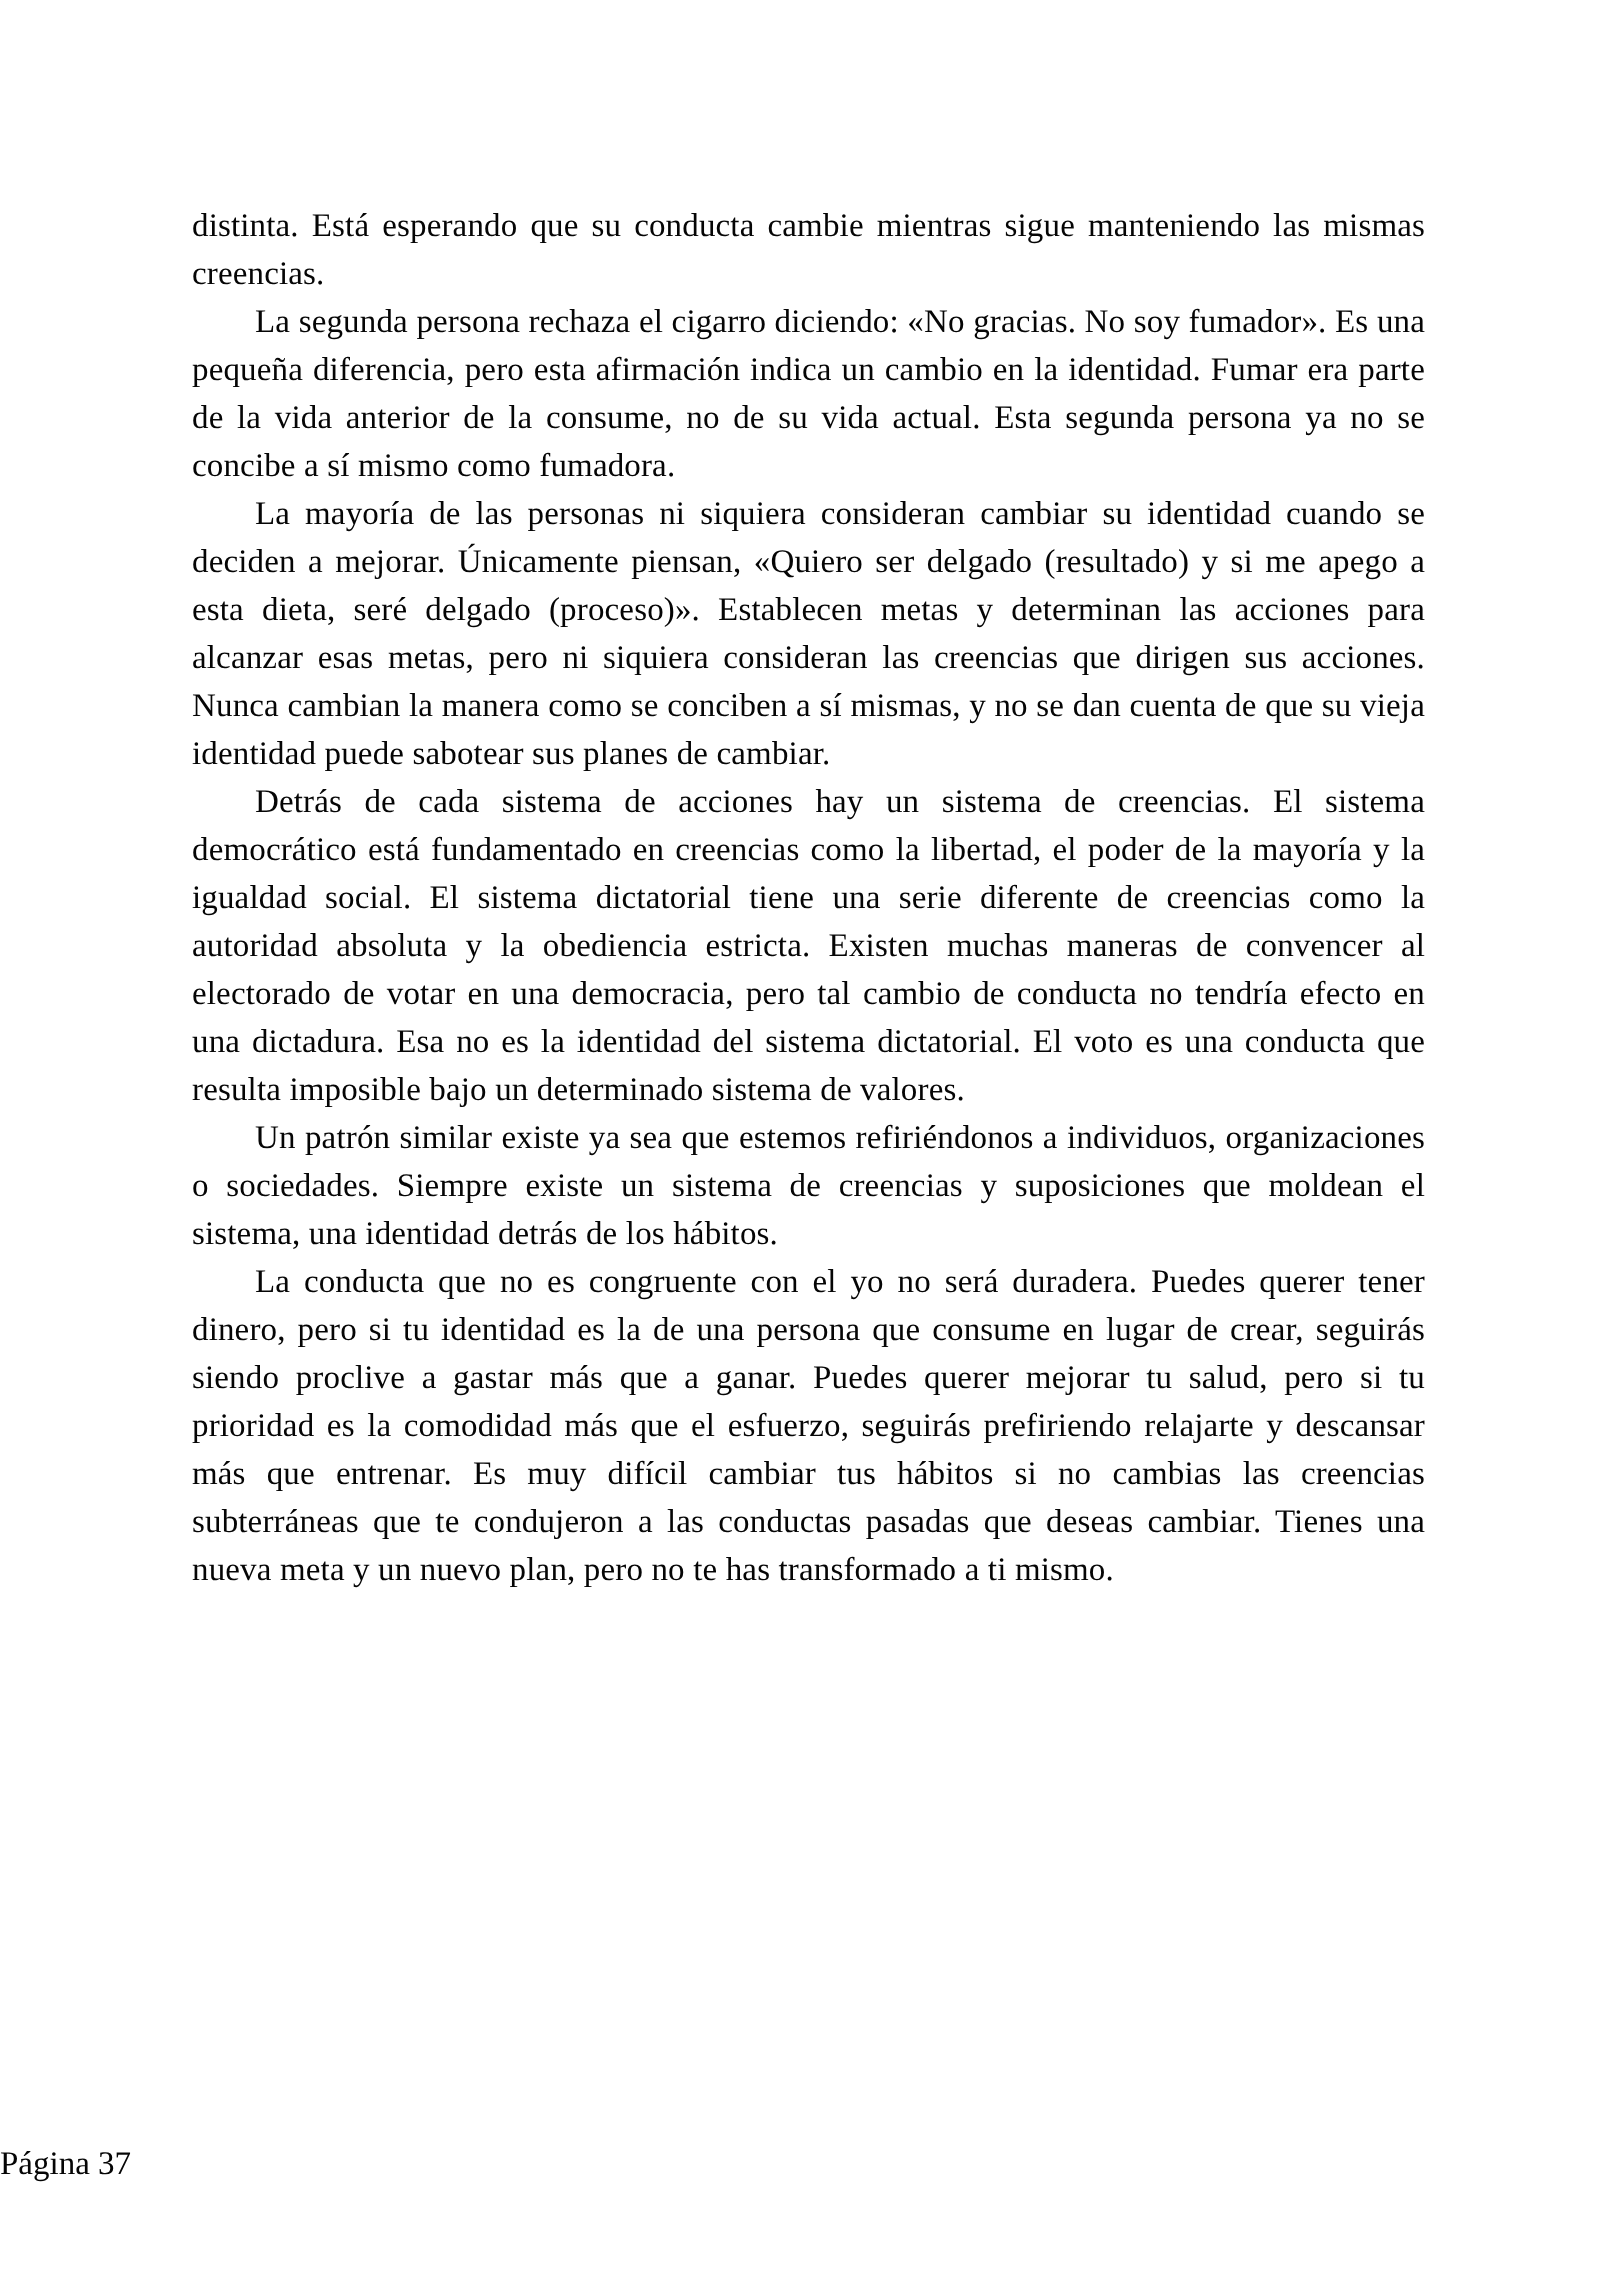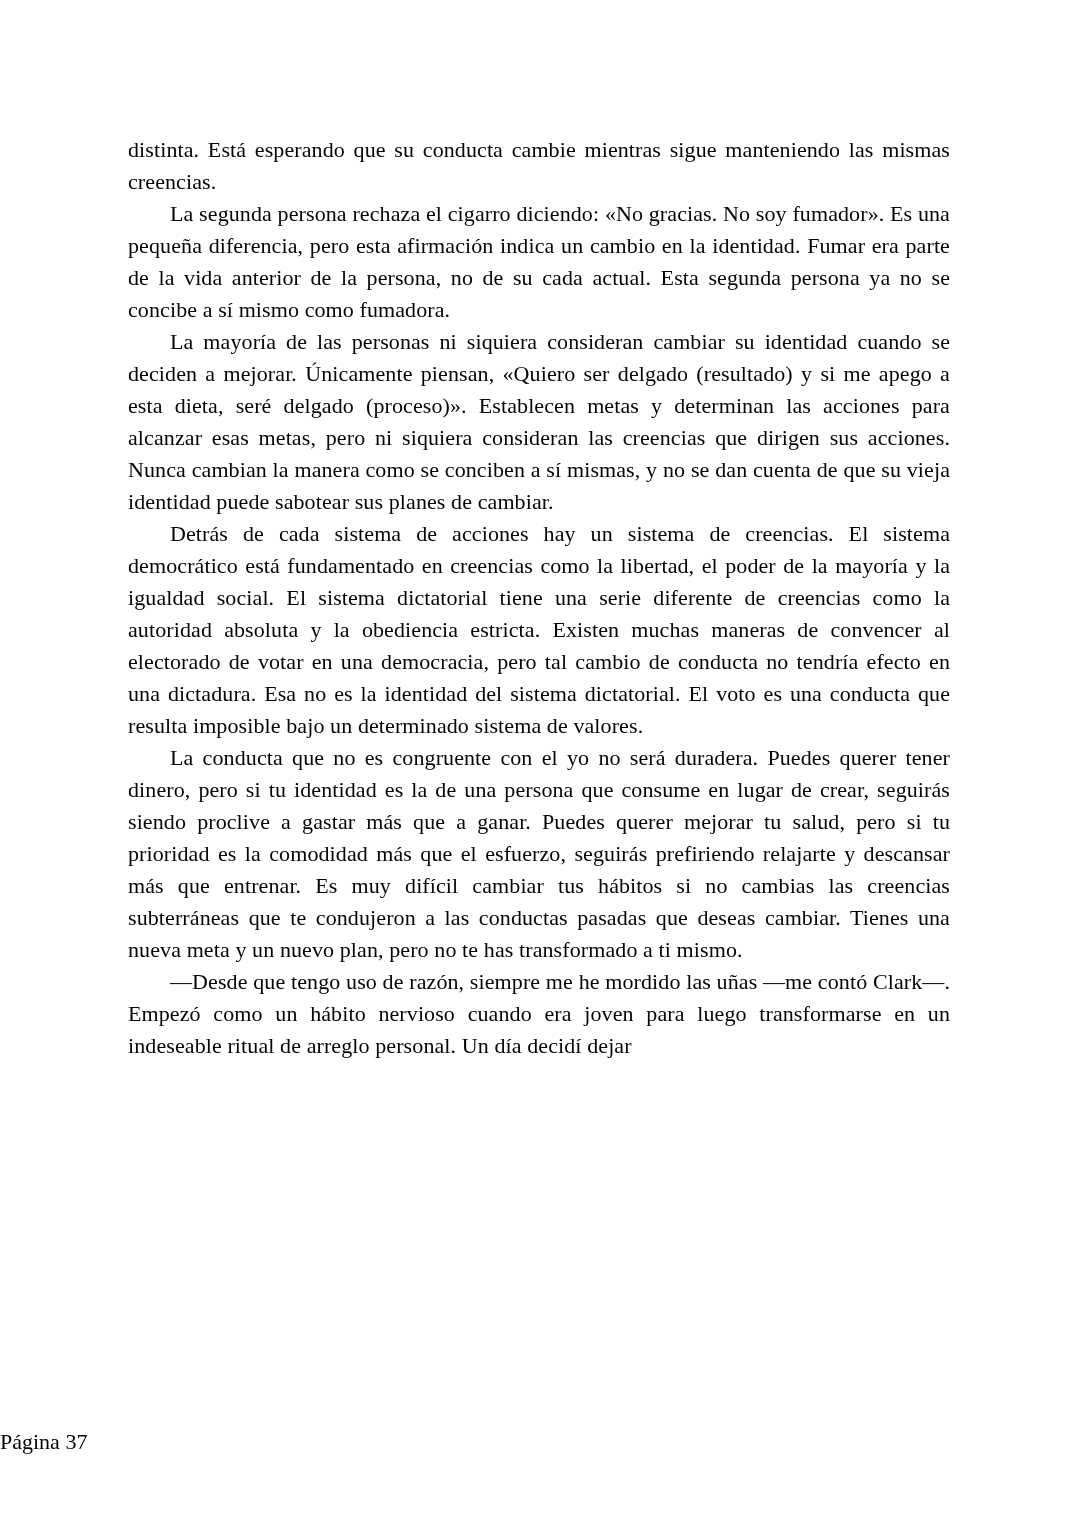--- a/index.html
+++ b/index.html
@@ -53,20 +53,20 @@
     line-height: 28px;
     color: #050505;
   }
 </style>
 </head>
 <body>
 
 <div class="page">
   <div class="content">
     <p class="no-indent">distinta. Está esperando que su conducta cambie mientras sigue manteniendo las mismas creencias.</p>
-    <p>La segunda persona rechaza el cigarro diciendo: «No gracias. No soy fumador». Es una pequeña diferencia, pero esta afirmación indica un cambio en la identidad. Fumar era parte de la vida anterior de la persona, no de su cada actual. Esta segunda persona ya no se concibe a sí mismo como fumadora.</p>
+    <p>La segunda persona rechaza el cigarro diciendo: «No gracias. No soy fumador». Es una pequeña diferencia, pero esta afirmación indica un cambio en la identidad. Fumar era parte de la vida anterior de la consume, no de su vida actual. Esta segunda persona ya no se concibe a sí mismo como fumadora.</p>
     <p>La mayoría de las personas ni siquiera consideran cambiar su identidad cuando se deciden a mejorar. Únicamente piensan, «Quiero ser delgado (resultado) y si me apego a esta dieta, seré delgado (proceso)». Establecen metas y determinan las acciones para alcanzar esas metas, pero ni siquiera consideran las creencias que dirigen sus acciones. Nunca cambian la manera como se conciben a sí mismas, y no se dan cuenta de que su vieja identidad puede sabotear sus planes de cambiar.</p>
     <p>Detrás de cada sistema de acciones hay un sistema de creencias. El sistema democrático está fundamentado en creencias como la libertad, el poder de la mayoría y la igualdad social. El sistema dictatorial tiene una serie diferente de creencias como la autoridad absoluta y la obediencia estricta. Existen muchas maneras de convencer al electorado de votar en una democracia, pero tal cambio de conducta no tendría efecto en una dictadura. Esa no es la identidad del sistema dictatorial. El voto es una conducta que resulta imposible bajo un determinado sistema de valores.</p>
+    <p>Un patrón similar existe ya sea que estemos refiriéndonos a individuos, organizaciones o sociedades. Siempre existe un sistema de creencias y suposiciones que moldean el sistema, una identidad detrás de los hábitos.</p>
     <p>La conducta que no es congruente con el yo no será duradera. Puedes querer tener dinero, pero si tu identidad es la de una persona que consume en lugar de crear, seguirás siendo proclive a gastar más que a ganar. Puedes querer mejorar tu salud, pero si tu prioridad es la comodidad más que el esfuerzo, seguirás prefiriendo relajarte y descansar más que entrenar. Es muy difícil cambiar tus hábitos si no cambias las creencias subterráneas que te condujeron a las conductas pasadas que deseas cambiar. Tienes una nueva meta y un nuevo plan, pero no te has transformado a ti mismo.</p>
-    <p>—Desde que tengo uso de razón, siempre me he mordido las uñas —me contó Clark—. Empezó como un hábito nervioso cuando era joven para luego transformarse en un indeseable ritual de arreglo personal. Un día decidí dejar</p>
   </div>
   <div class="footer">Página 37</div>
 </div>
 
 </body></html>

